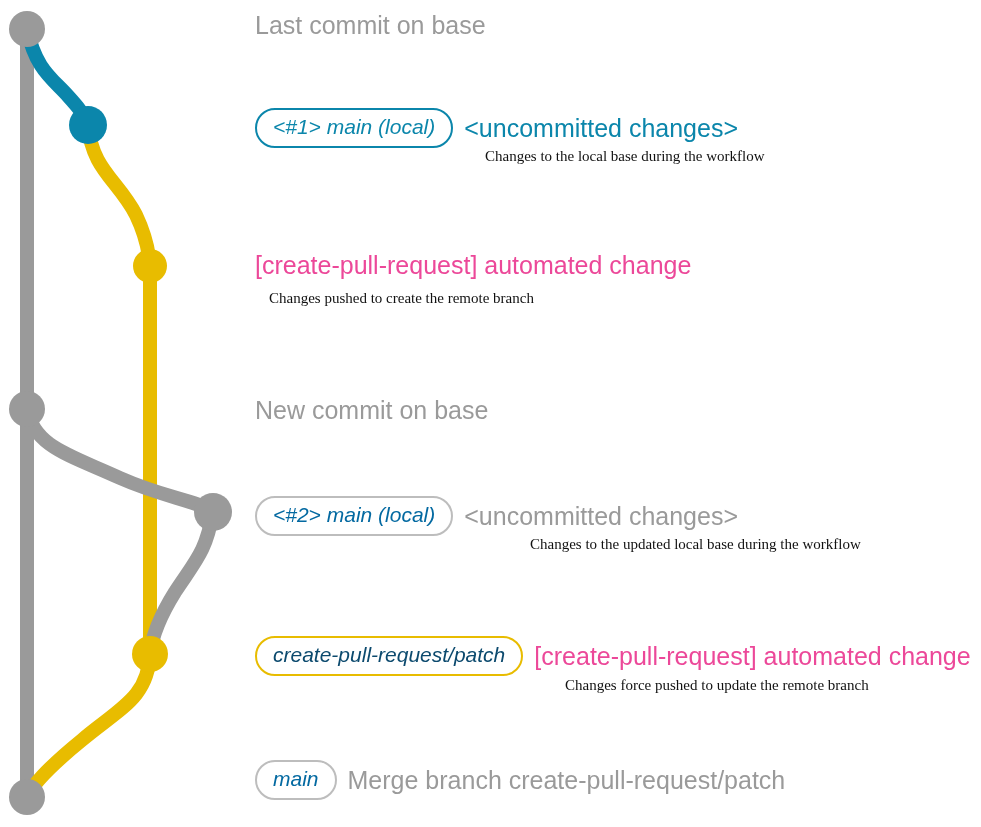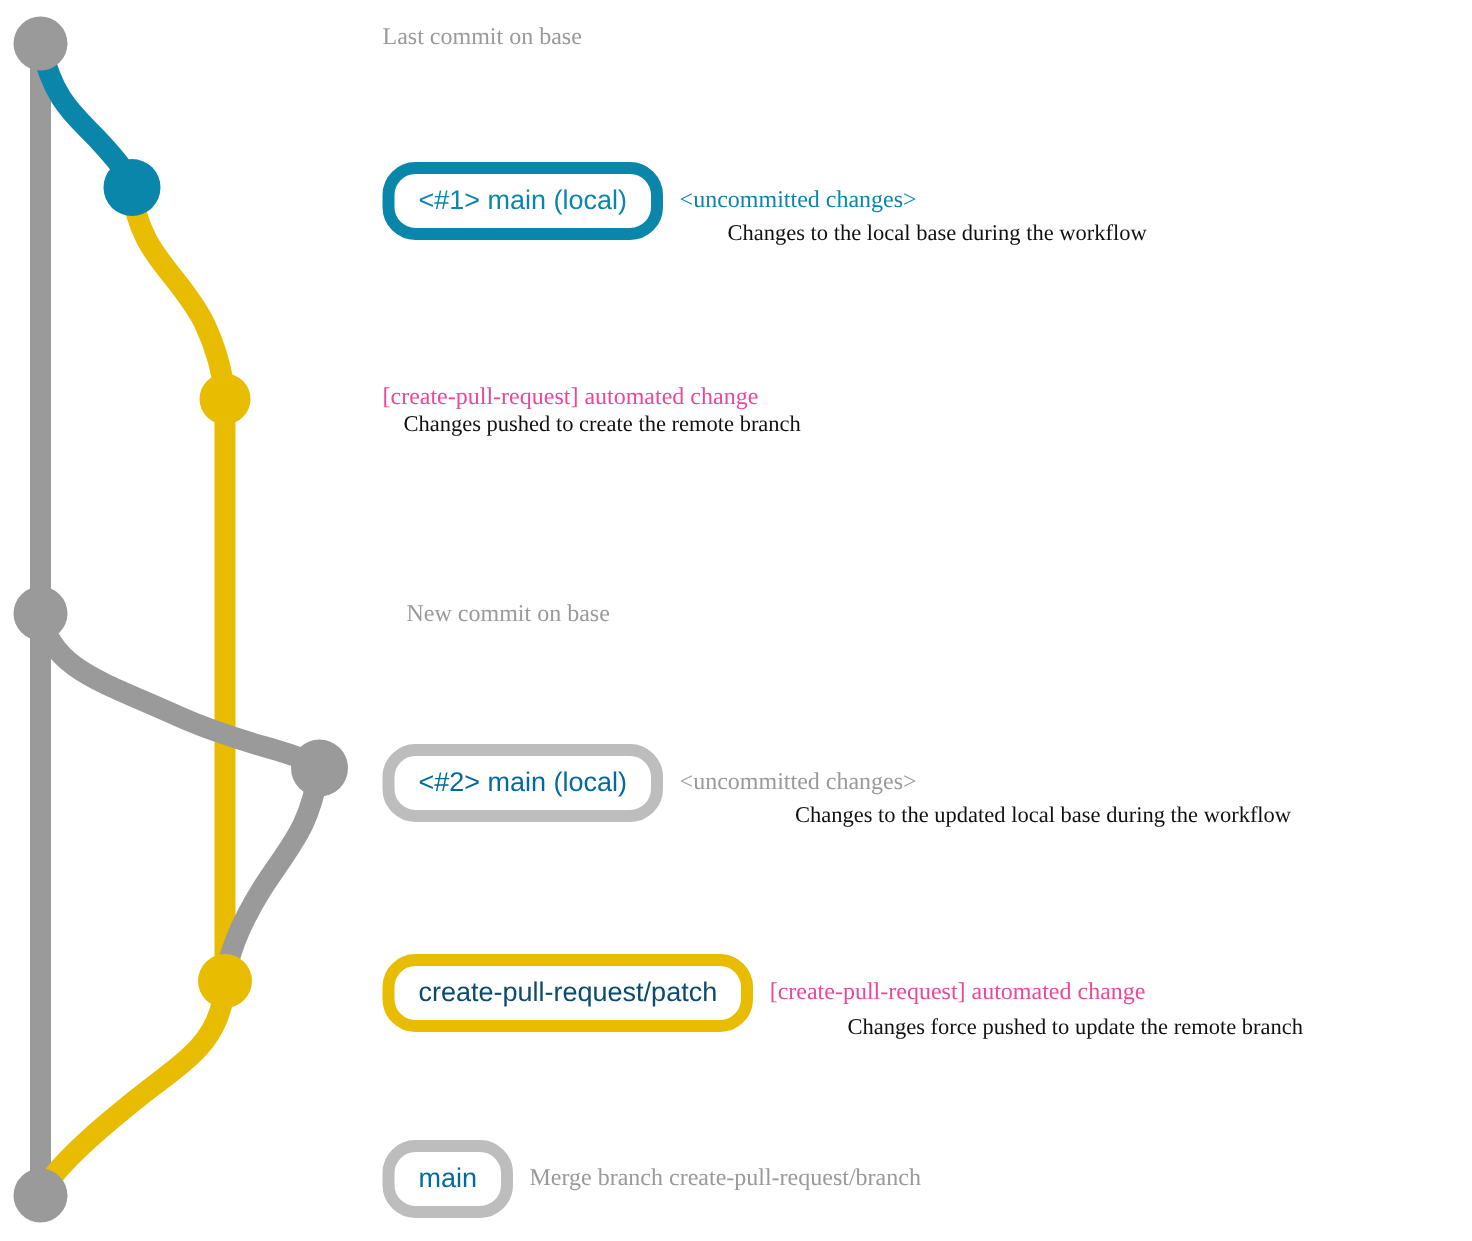--- a/index.html
+++ b/index.html
@@ -33,38 +33,39 @@
 
   .commit-row {
     position: absolute;
     display: flex;
     align-items: center;
     white-space: nowrap;
   }
 
   .badge {
     display: inline-block;
-    border: 8px solid #c2410c;
+    border: 2px solid #c2410c;
     border-radius: 22px;
     padding: 5px 16px 7px 16px;
-    font-size: 18px;
+    font-size: 21px;
     line-height: 24px;
     color: #9a9a9a;
     background: #ffffff;
     margin-right: 11px;
+    font-style: italic;
   }
   .badge.blue { border-color: #0b86ab; color: #0b86ab; }
   .badge.yellow { border-color: #e8bc00; color: #0c4a6e; }
   .badge.gray { border-color: #bdbdbd; color: #0369a1; }
 
   .subject {
-    font-size: 16px;
+    font-size: 25px;
     line-height: 24px;
     color: #9a9a9a;
-    font-family: Liberation Serif, serif;
+    font-family: Liberation Sans, sans-serif;
   }
   .subject.blue { color: #0b86ab; }
   .subject.yellow { color: #ec4899; }
   .subject.gray { color: #9a9a9a; }
 
   .note {
     position: absolute;
     font-family: "Liberation Serif", serif;
     font-size: 15px;
     line-height: 22px;
@@ -108,36 +109,36 @@
 
   <div class="commit-row" style="left:255px; top:108px;">
     <span class="badge blue">&lt;#1&gt; main (local)</span>
     <span class="subject blue">&lt;uncommitted changes&gt;</span>
   </div>
   <div class="note" style="left:485px; top:145px;">Changes to the local base during the workflow</div>
 
   <div class="commit-row" style="left:255px; top:253px;">
     <span class="subject yellow">[create-pull-request] automated change</span>
   </div>
-  <div class="note" style="left:269px; top:272px;">Changes pushed to create the remote branch</div>
+  <div class="note" style="left:269px; top:287px;">Changes pushed to create the remote branch</div>
 
-  <div class="commit-row" style="left:271px; top:398px;">
+  <div class="commit-row" style="left:255px; top:398px;">
     <span class="subject gray">New commit on base</span>
   </div>
 
   <div class="commit-row" style="left:255px; top:496px;">
     <span class="badge gray">&lt;#2&gt; main (local)</span>
     <span class="subject gray">&lt;uncommitted changes&gt;</span>
   </div>
   <div class="note" style="left:485px; top:533px;margin-left:45px;">Changes to the updated local base during the workflow</div>
 
   <div class="commit-row" style="left:255px; top:636px;">
     <span class="badge yellow">create-pull-request/patch</span>
     <span class="subject yellow">[create-pull-request] automated change</span>
   </div>
   <div class="note" style="left:565px; top:674px;">Changes force pushed to update the remote branch</div>
 
   <div class="commit-row" style="left:255px; top:760px;">
     <span class="badge gray">main</span>
-    <span class="subject gray">Merge branch create-pull-request/branch</span>
+    <span class="subject gray">Merge branch create-pull-request/patch</span>
   </div>
 
 </div>
 
 </body></html>

